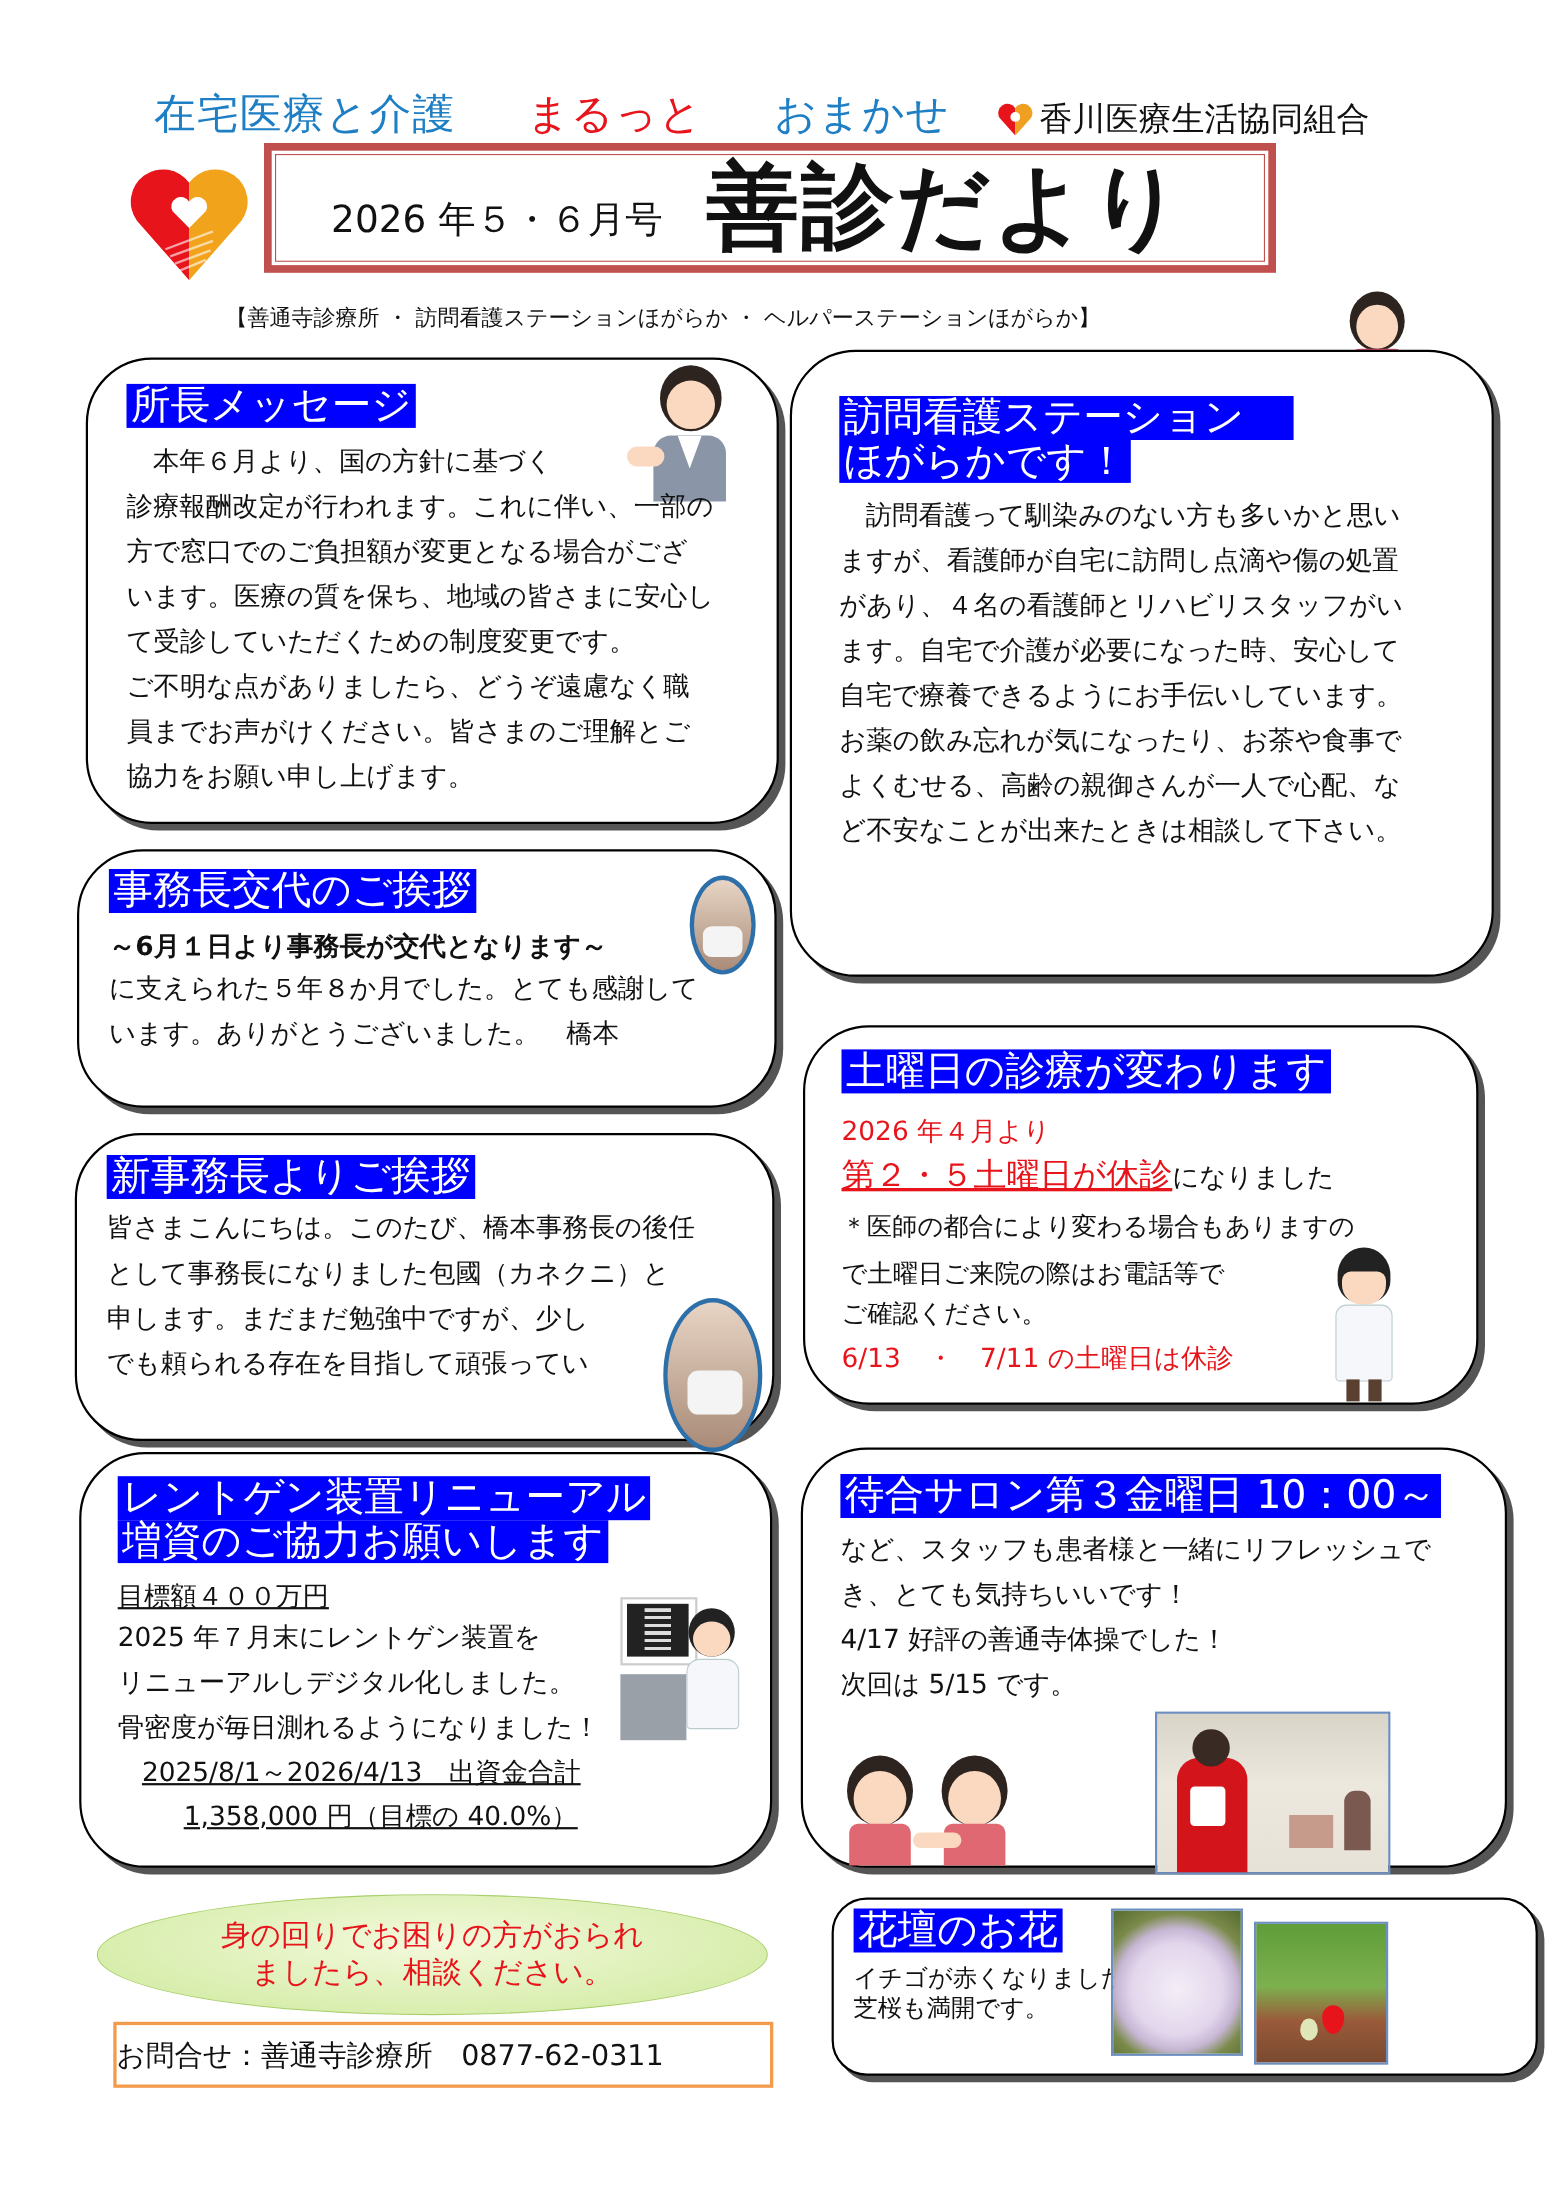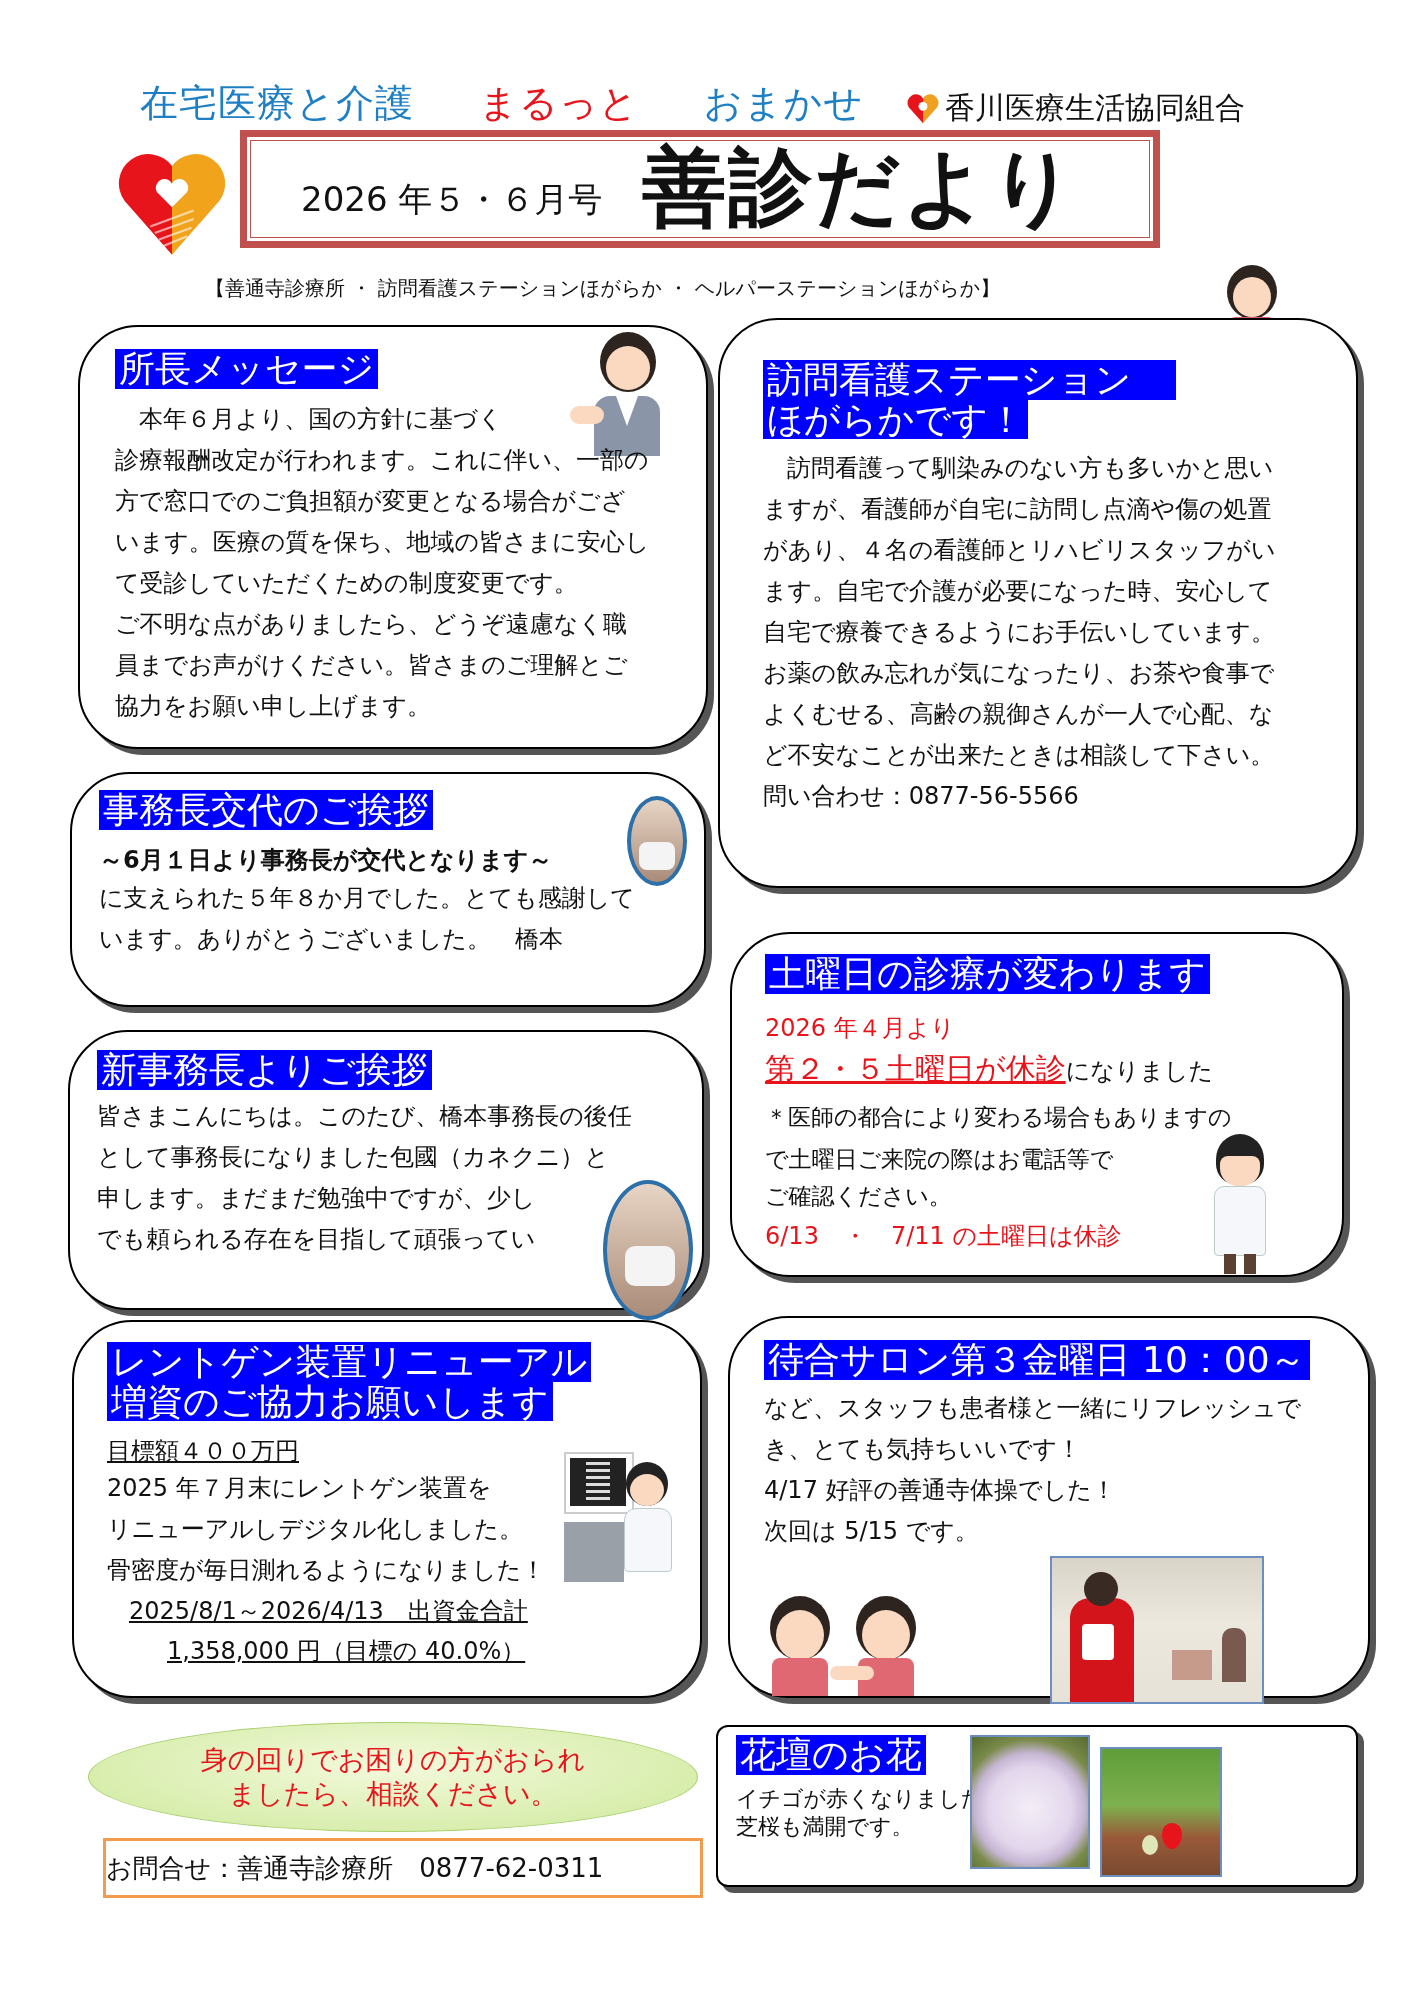--- a/index.html
+++ b/index.html
@@ -120,21 +120,20 @@
   </div>
   <div class="abs txt" style="left:43px;top:128px;width:580px;">
     <div>　訪問看護って馴染みのない方も多いかと思い</div>
     <div>ますが、看護師が自宅に訪問し点滴や傷の処置</div>
     <div>があり、４名の看護師とリハビリスタッフがい</div>
     <div>ます。自宅で介護が必要になった時、安心して</div>
     <div>自宅で療養できるようにお手伝いしています。</div>
     <div>お薬の飲み忘れが気になったり、お茶や食事で</div>
     <div>よくむせる、高齢の親御さんが一人で心配、な</div>
     <div>ど不安なことが出来たときは相談して下さい。</div>
-    <div>問い合わせ：0877-56-5566</div>
   </div>
 </div>
 
 <div class="abs panel" style="left:70px;top:772px;width:636px;height:235px;">
   <div class="abs" style="left:27px;top:16px;">
     <span class="hdr">事務長交代のご挨拶</span>
   </div>
   <div class="abs photo-oval" style="left:555px;top:22px;width:60px;height:90px;">
     <div style="position:absolute;left:8px;top:42px;width:36px;height:28px;background:#f4f4f4;border-radius:8px;"></div>
   </div>
@@ -247,21 +246,21 @@
 
 <div class="abs ellipse">
   <span>身の回りでお困りの方がおられ</span>
   <span>ましたら、相談ください。</span>
 </div>
 
 <div class="abs contact-box">
   <span>お問合せ：善通寺診療所　0877-62-0311</span>
 </div>
 
-<div class="abs panel" style="left:716px;top:1725px;width:642px;height:162px;border-radius:12px;">
+<div class="abs panel" style="left:756px;top:1725px;width:642px;height:162px;border-radius:32px;">
   <div class="abs" style="left:18px;top:8px;">
     <span class="hdr">花壇のお花</span>
   </div>
   <div class="abs" style="left:18px;top:58px;font-size:22px;line-height:28px;">
     <div>イチゴが赤くなりました。</div>
     <div>芝桜も満開です。</div>
   </div>
   <div class="abs photo-rect" style="left:252px;top:8px;width:120px;height:134px;background:radial-gradient(circle at 50% 55%,#f4eef7 0%,#e2d6ec 45%,#c6b6d4 60%,#7a8a4a 75%,#556b2f 100%);"></div>
   <div class="abs photo-rect" style="left:382px;top:20px;width:122px;height:130px;background:linear-gradient(180deg,#5f9e3a 0%,#7db04e 45%,#9a5a3a 70%,#7a4a30 100%);">
     <div style="position:absolute;left:60px;top:74px;width:20px;height:26px;border-radius:50% 50% 50% 50% / 40% 40% 60% 60%;background:#e8141b;"></div>

